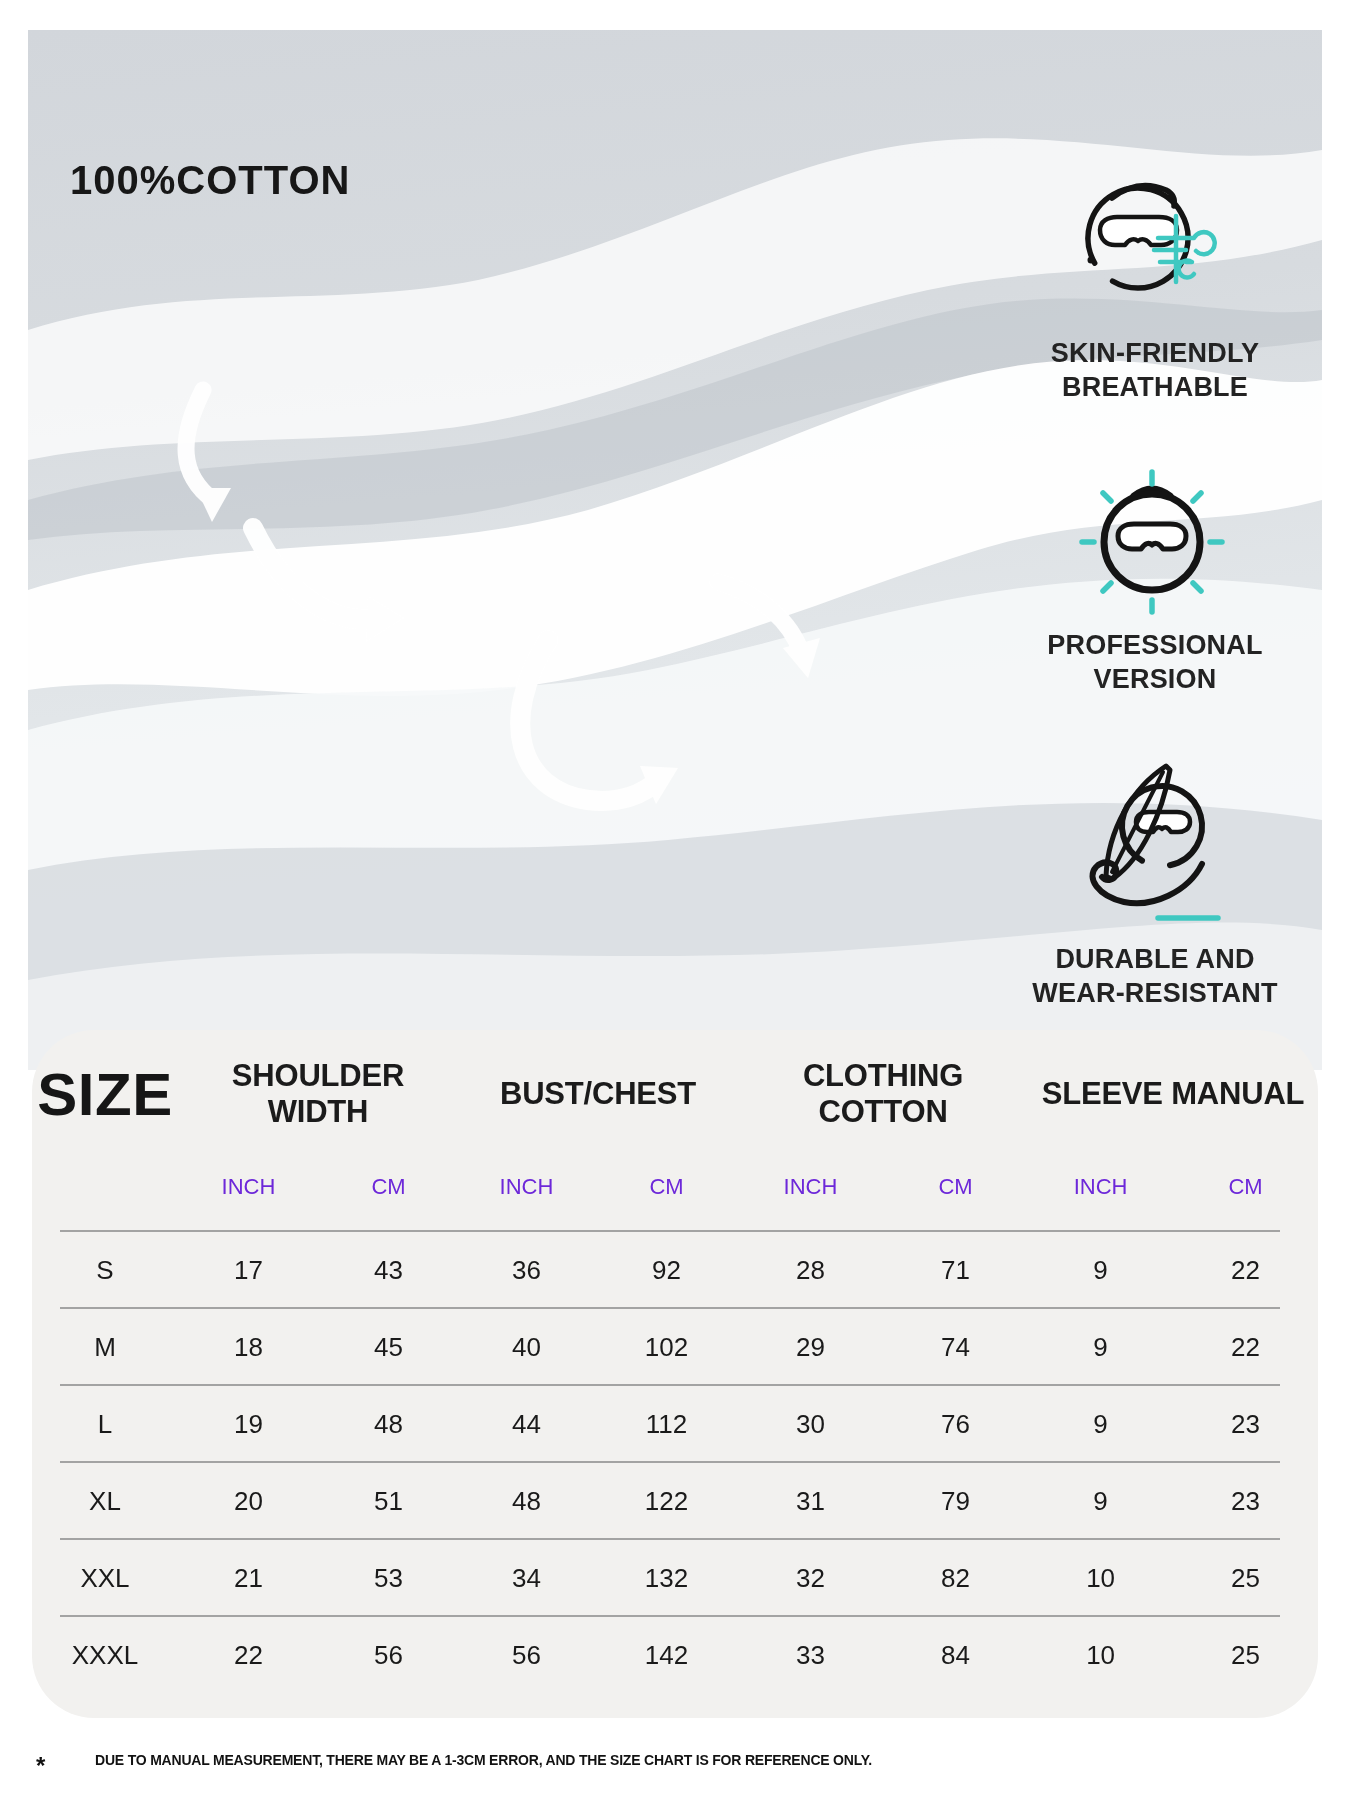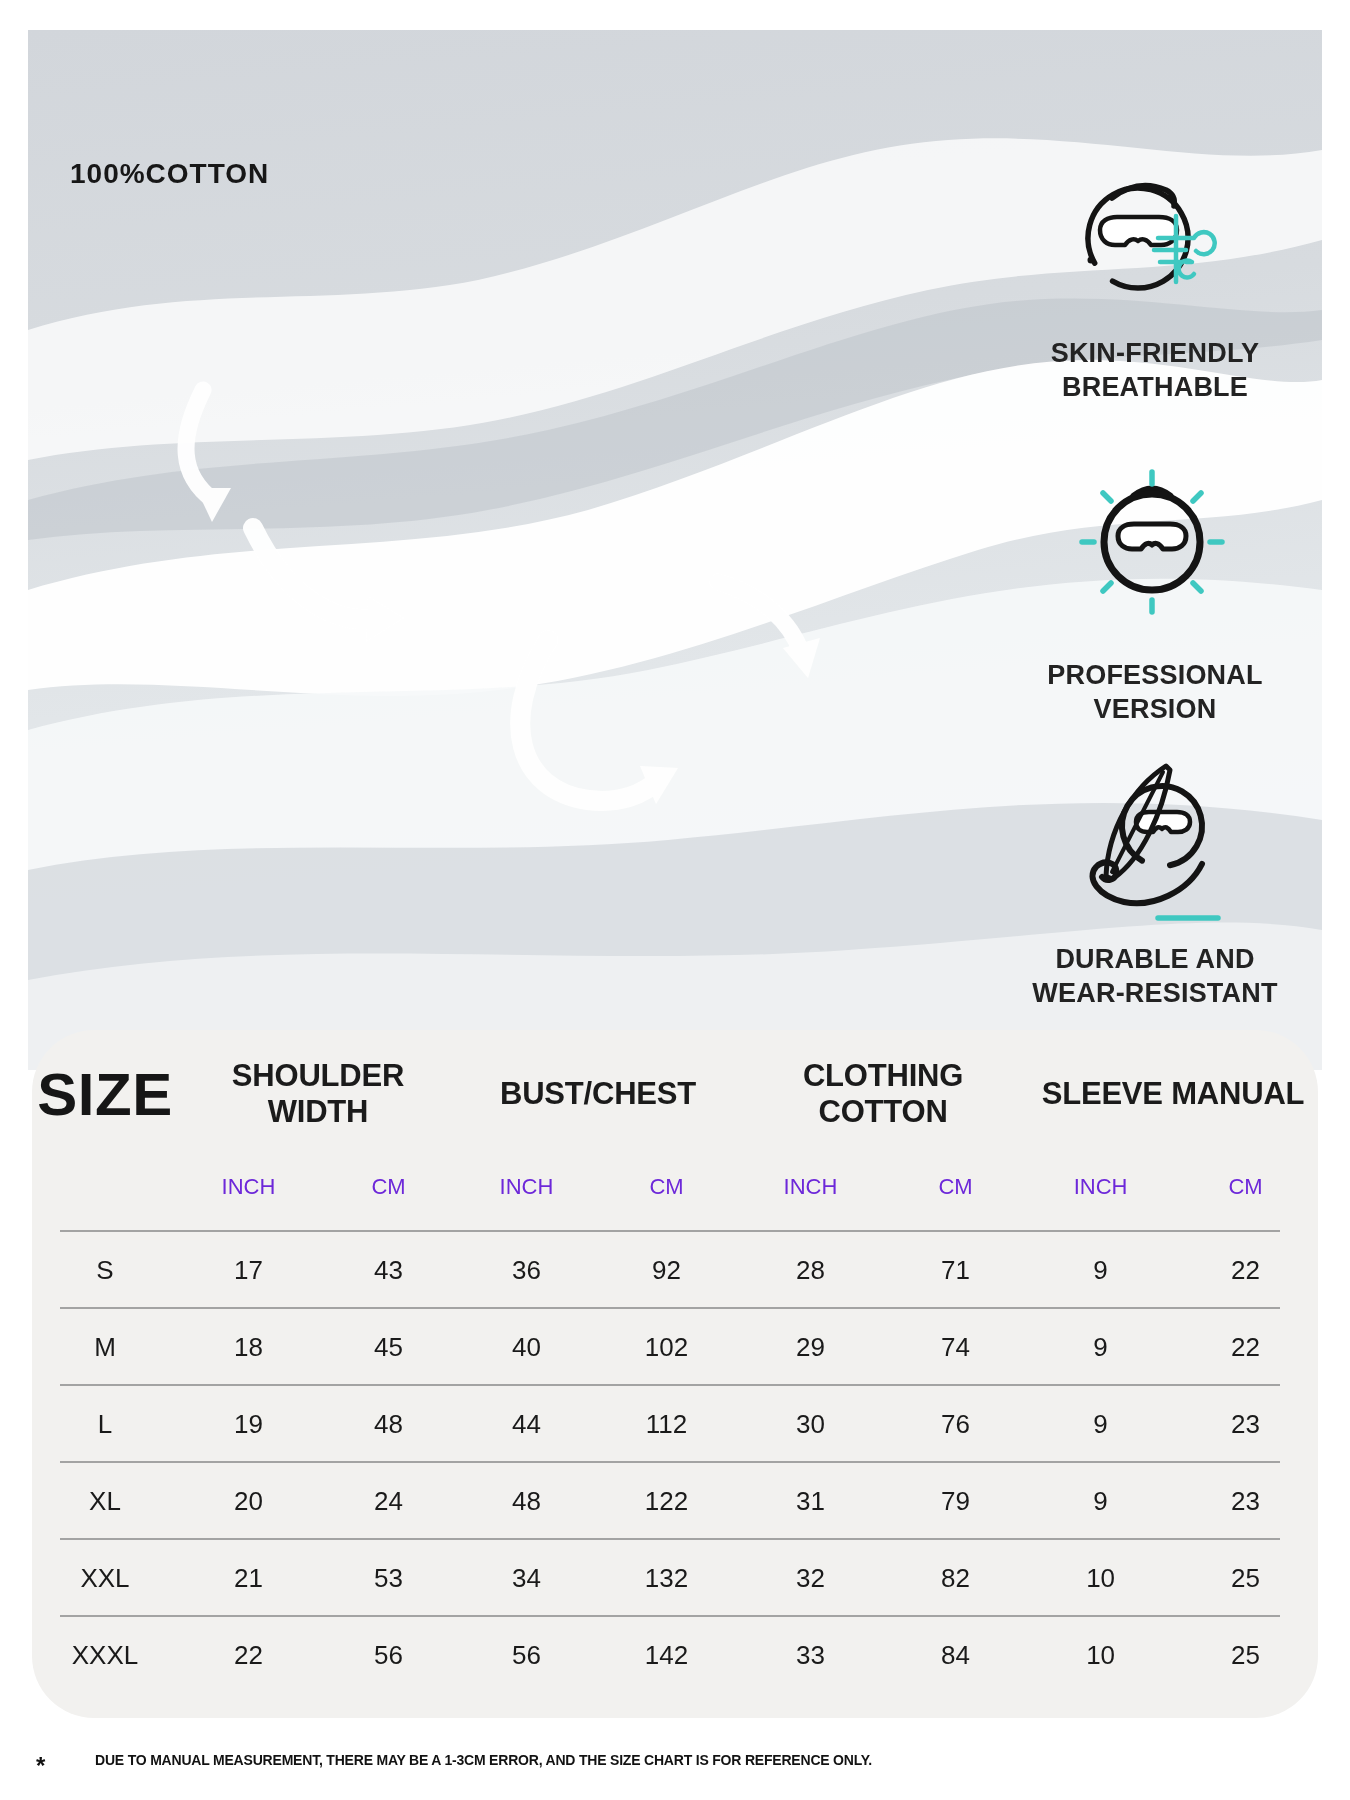--- a/index.html
+++ b/index.html
@@ -8,21 +8,21 @@
     font-family:"Liberation Sans", sans-serif;color:#1c1c1c;overflow:hidden;
   }
   
   .hero{
     position:absolute;left:28px;top:30px;width:1294px;height:1040px;
     background:linear-gradient(175deg,#d2d6db 0%,#d7dbdf 30%,#e2e6e9 60%,#f0f2f3 100%);
     overflow:hidden;
   }
   .hero svg{position:absolute;left:0;top:0;}
   .hero-title{
-    position:absolute;left:70px;top:158px;font-size:28px;font-weight:600;
+    position:absolute;left:70px;top:158px;font-size:40px;font-weight:600;
     letter-spacing:1px;color:#171717;
   }
   
   .feat-icon{position:absolute;}
   .feat-label{
     position:absolute;left:1005px;width:300px;text-align:center;
     font-size:27px;font-weight:600;color:#232323;line-height:34px;letter-spacing:0.2px;
   }
   
   .size-table{
@@ -110,21 +110,21 @@
     <line x1="80" y1="14" x2="80" y2="26"></line>
     <line x1="121" y1="43" x2="129" y2="35"></line>
     <line x1="138" y1="84" x2="150" y2="84"></line>
     <line x1="121" y1="125" x2="129" y2="133"></line>
     <line x1="80" y1="142" x2="80" y2="154"></line>
     <line x1="39" y1="125" x2="31" y2="133"></line>
     <line x1="22" y1="84" x2="10" y2="84"></line>
     <line x1="39" y1="43" x2="31" y2="35"></line>
   </g>
 </svg>
-<div class="feat-label" style="top:658px;">
+<div class="feat-label" style="top:628px;">
   <div>PROFESSIONAL</div>
   <div>VERSION</div>
 </div>
 
 <svg class="feat-icon" style="left:1068px;top:760px;" width="165" height="170" viewBox="0 0 165 170">
   <circle cx="94" cy="66" r="40" class="stroke-ink" stroke-width="6" stroke-dasharray="222 30" transform="rotate(120 94 66)"></circle>
   <path d="M68,62 C68,55 74,52 81,52 L109,52 C116,52 122,55 122,62 C122,69 116,72 110,72 L103,72 C100,67 97,66 94,69 C91,66 88,67 85,72 L79,72 C73,72 68,69 68,62 Z" class="mask-fill" stroke-width="4.5"></path>
   <g class="stroke-ink">
     <path d="M98,6 C64,28 40,70 38,116 C41,118 44,119 46,118 C74,98 94,54 102,10 Z" stroke-width="5"></path>
     <line x1="95" y1="12" x2="44" y2="112" stroke-width="4"></line>
@@ -191,21 +191,21 @@
     <div class="cell val">112</div>
     <div class="cell val">30</div>
     <div class="cell val">76</div>
     <div class="cell val">9</div>
     <div class="cell val">23</div>
   </div>
 
   <div class="trow tdata lined">
     <div class="cell szl">XL</div>
     <div class="cell val">20</div>
-    <div class="cell val">24</div>
+    <div class="cell val">51</div>
     <div class="cell val">48</div>
     <div class="cell val">122</div>
     <div class="cell val">31</div>
     <div class="cell val">79</div>
     <div class="cell val">9</div>
     <div class="cell val">23</div>
   </div>
 
   <div class="trow tdata lined">
     <div class="cell szl">XXL</div>

